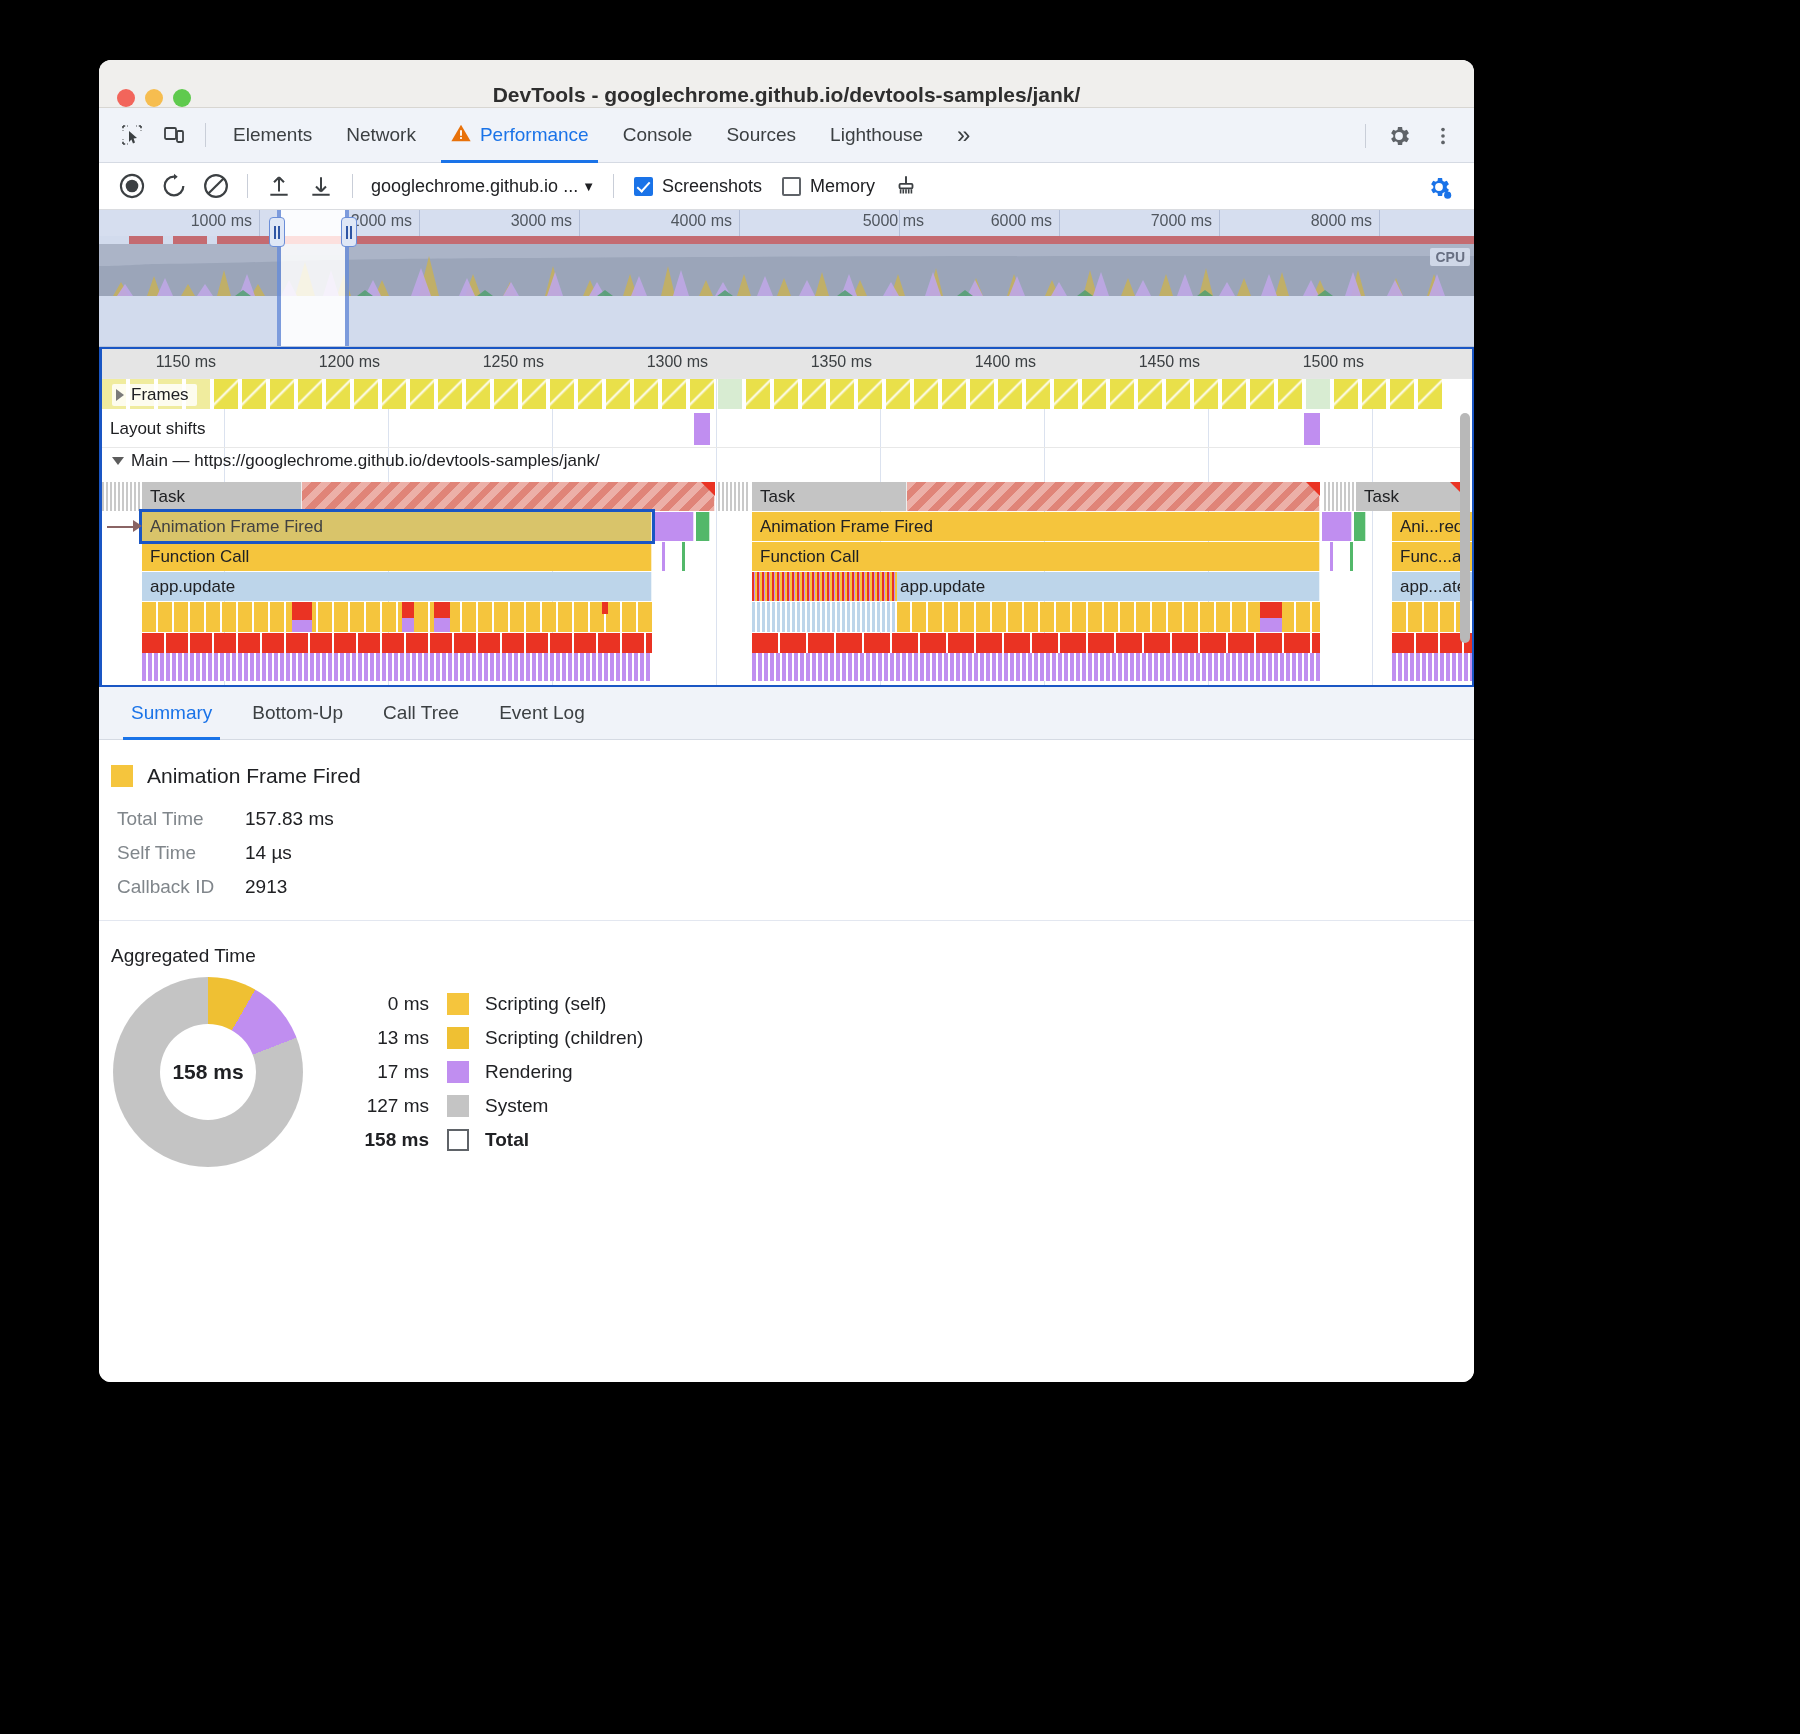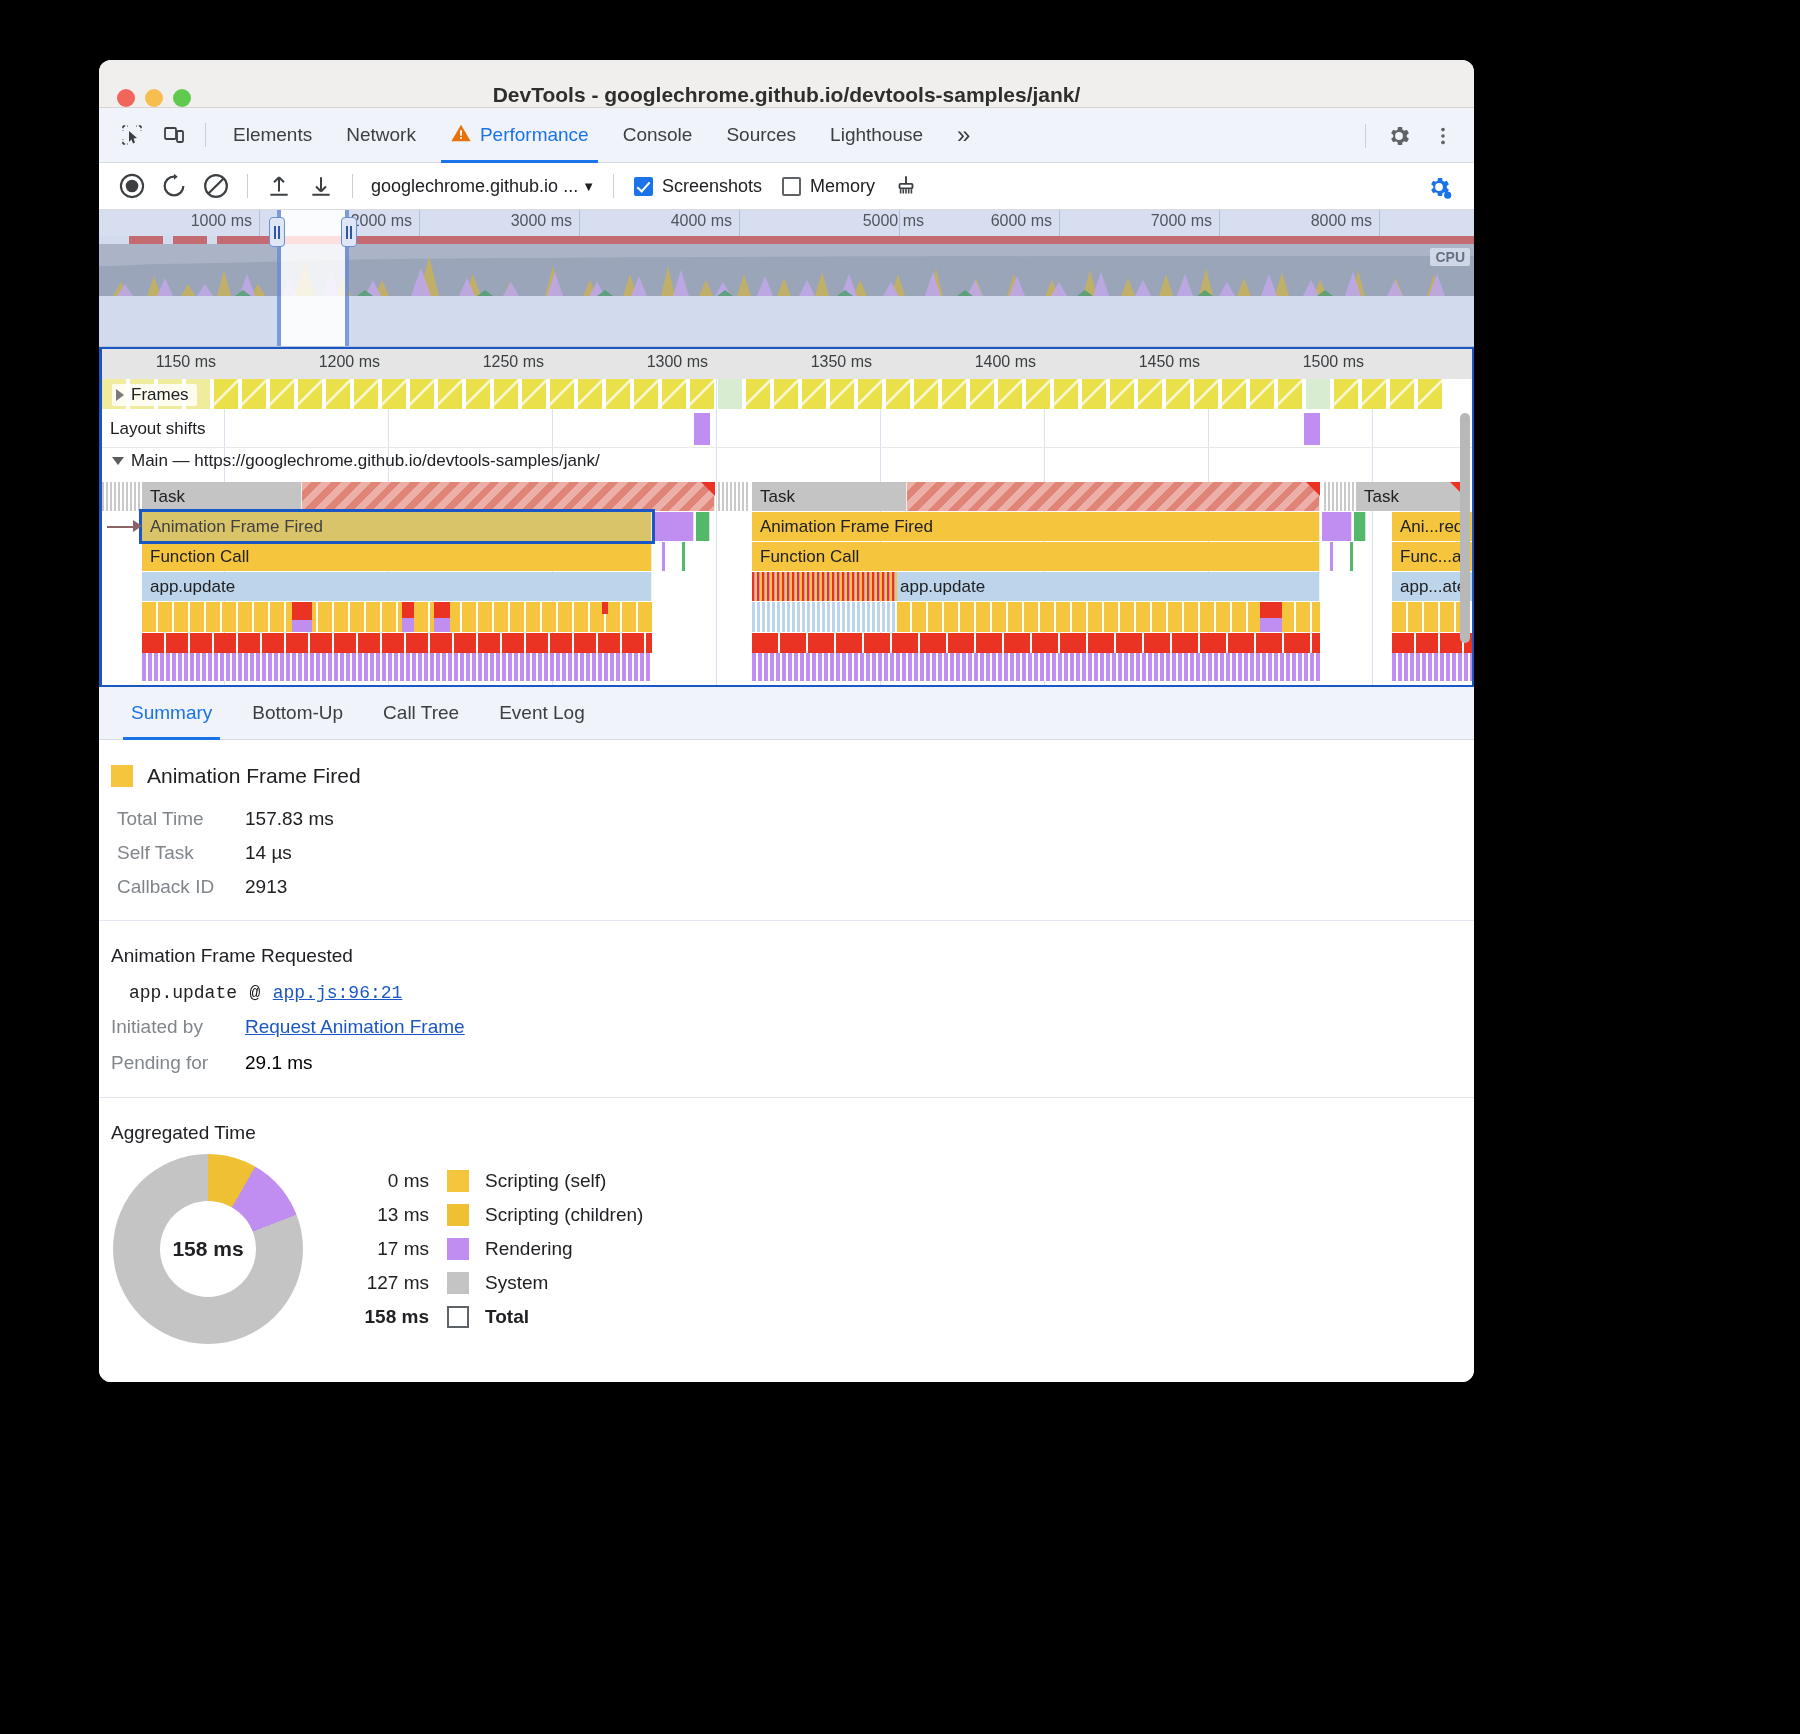--- a/index.html
+++ b/index.html
@@ -745,45 +745,29 @@
     <div class="sec" style="border-top:none">
       <div class="sumtitle">
         <span class="swatch"></span>
         <span>Animation Frame Fired</span>
       </div>
       <div class="kv">
         <span class="k">Total Time</span>
         <span class="v">157.83 ms</span>
       </div>
       <div class="kv">
-        <span class="k">Self Task</span>
+        <span class="k">Self Time</span>
         <span class="v">14 µs</span>
       </div>
       <div class="kv">
         <span class="k">Callback ID</span>
         <span class="v">2913</span>
       </div>
     </div>
 
-    <div class="sec">
-      <div class="sechead">Animation Frame Requested</div>
-      <div style="padding:6px 0 6px 30px">
-        <span class="mono">app.update</span>
-        <span class="mono" style="padding:0 8px">@</span>
-        <a class="mono link" href="#">app.js:96:21</a>
-      </div>
-      <div class="kv2">
-        <span class="k">Initiated by</span>
-        <a class="link" href="#">Request Animation Frame</a>
-      </div>
-      <div class="kv2">
-        <span class="k">Pending for</span>
-        <span>29.1 ms</span>
-      </div>
-    </div>
 
     <div class="sec">
       <div class="sechead">Aggregated Time</div>
       <div id="agg">
         <div id="donutwrap">
           <div id="donut" style="background: conic-gradient(rgb(245, 197, 61) 0deg, rgb(245, 197, 61) 0deg, rgb(239, 192, 51) 0deg, rgb(239, 192, 51) 29.8089deg, rgb(192, 142, 240) 29.8089deg, rgb(192, 142, 240) 68.7898deg, rgb(196, 196, 196) 68.7898deg, rgb(196, 196, 196) 360deg);"></div>
           <div id="donut-hole">158 ms</div>
         </div>
         <div id="legend">
           <div class="lrow">

